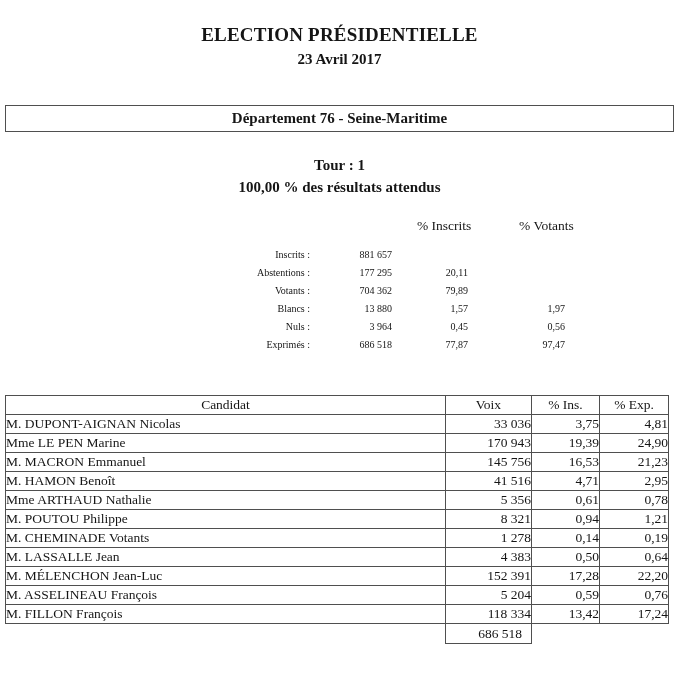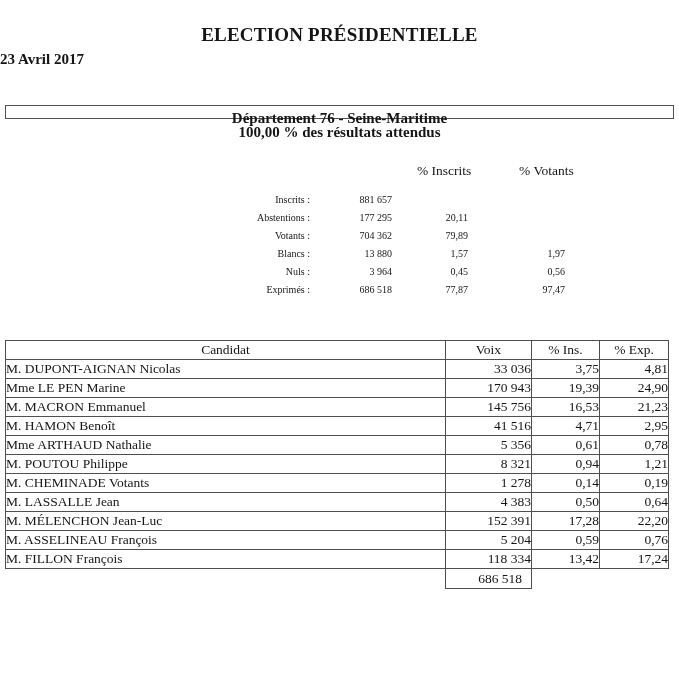--- a/index.html
+++ b/index.html
@@ -15,27 +15,28 @@
 
   .doc-title {
     margin-top: 24px;
     text-align: center;
     font-size: 19px;
     font-weight: bold;
     letter-spacing: 0.2px;
   }
   .doc-date {
     margin-top: 5px;
+    text-align: center;
     font-size: 15px;
     font-weight: bold;
   }
   .dept-box {
     margin: 37px 5px 0 5px;
     border: 1px solid #4f4f4f;
-    height: 14px;
+    height: 27px;
     line-height: 24px;
     text-align: center;
     font-size: 15px;
     font-weight: bold;
   }
   .tour-line {
     margin-top: 25px;
     text-align: center;
     font-size: 15px;
     font-weight: bold;
@@ -106,20 +107,21 @@
 </head>
 <body>
 
 <div class="page">
 
   <div class="doc-title">ELECTION PRÉSIDENTIELLE</div>
   <div class="doc-date">23 Avril 2017</div>
 
   <div class="dept-box">Département 76 - Seine-Maritime</div>
 
+  <div class="tour-line">Tour : 1</div>
   <div class="progress-line">100,00 % des résultats attendus</div>
 
   <div class="pct-headers">
     <span class="hdr-inscrits">% Inscrits</span>
     <span class="hdr-votants">% Votants</span>
   </div>
 
   <table class="summary">
     <colgroup>
       <col class="col-s-label">

